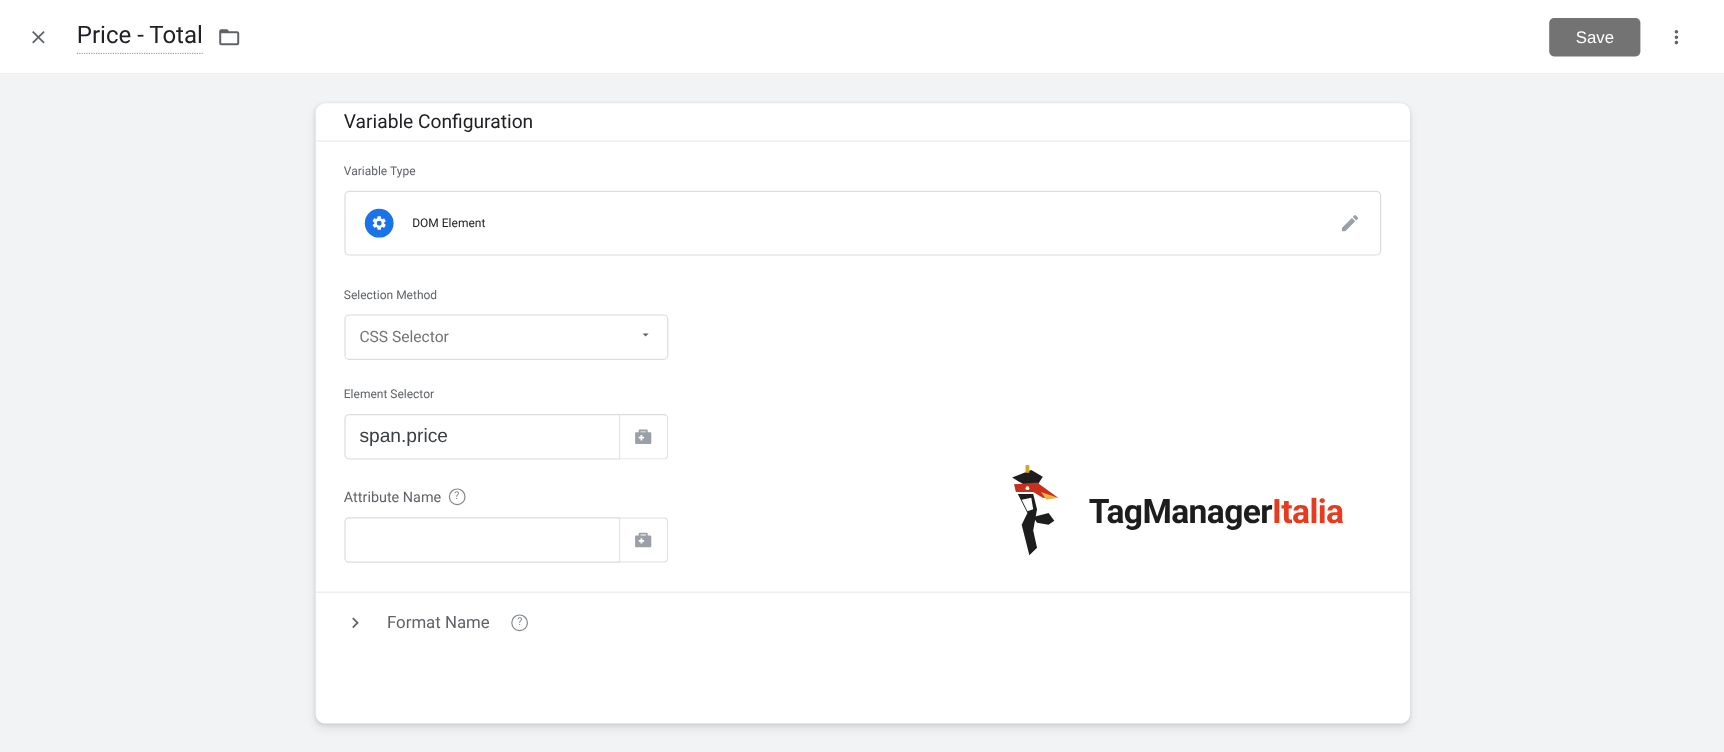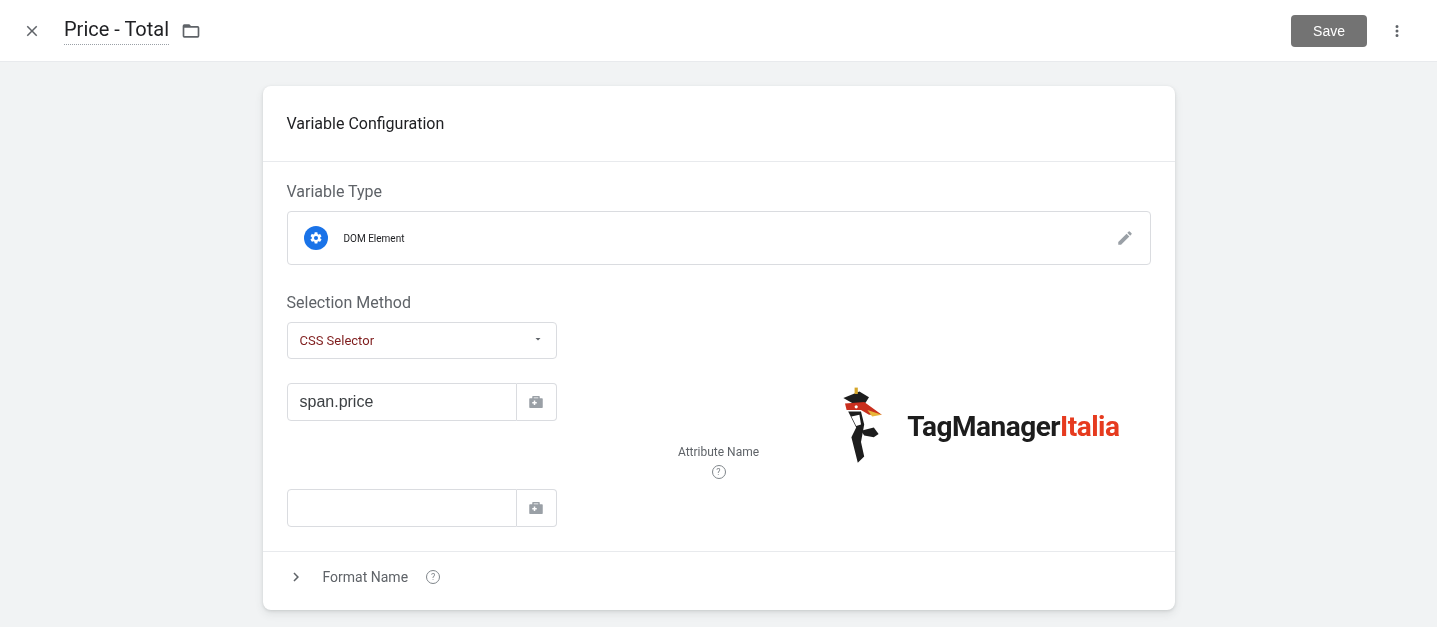--- a/index.html
+++ b/index.html
@@ -67,30 +67,30 @@
     justify-content: center;
   }
   .card {
     width: 912px;
     background: #fff;
     border-radius: 8px;
     box-shadow: 0 1px 3px rgba(60,64,67,.15), 0 4px 8px rgba(60,64,67,.1);
     position: relative;
   }
   .card-header {
-    padding: 28px 24px;
+    padding: 6px 24px;
     border-bottom: 1px solid #e8eaed;
     font-size: 16px;
     color: #202124;
   }
   .card-body {
     padding: 20px 24px 24px;
   }
   .field-label {
-    font-size: 16px;
+    font-size: 10px;
     color: #5f6368;
     margin-bottom: 10px;
   }
   .type-box {
     border: 1px solid #dadce0;
     border-radius: 4px;
     padding: 14px 16px;
     display: flex;
     align-items: center;
     gap: 16px;
@@ -118,21 +118,21 @@
   .select-box {
     width: 270px;
     border: 1px solid #dadce0;
     border-radius: 4px;
     padding: 10px 12px;
     display: flex;
     align-items: center;
     justify-content: space-between;
     cursor: pointer;
     margin-bottom: 24px;
-    color: #7f1d1d;
+    color: #737373;
     font-size: 13px;
   }
   .dropdown-arrow {
     color: #5f6368;
   }
   .input-row {
     display: flex;
     align-items: stretch;
     margin-bottom: 24px;
   }
@@ -156,21 +156,20 @@
     color: #80868b;
     cursor: pointer;
   }
   .label-with-help {
     display: flex;
     align-items: center;
     gap: 6px;
     font-size: 12px;
     color: #5f6368;
     margin-bottom: 10px;
-    flex-direction: column;
   }
   .help-icon {
     width: 14px; height: 14px;
     border: 1.2px solid #80868b;
     border-radius: 50%;
     display: flex; align-items: center; justify-content: center;
     font-size: 9px;
     color: #80868b;
     cursor: pointer;
   }
@@ -259,20 +258,21 @@
       <div class="field-label">Selection Method</div>
       <div class="select-box">
         <span>CSS Selector</span>
         <span class="dropdown-arrow">
           <svg width="12" height="12" viewBox="0 0 24 24">
               <path fill="#5f6368" d="M7 10l5 5 5-5z"></path>
             </svg>
         </span>
       </div>
 
+      <div class="field-label">Element Selector</div>
       <div class="input-row">
         <input class="text-input" value="span.price" style="">
         <div class="addon-btn">
           <svg width="18" height="18" viewBox="0 0 24 24">
               <path fill="#9aa0a6" d="M20 7h-3V5a1 1 0 0 0-1-1H8a1 1 0 0 0-1 1v2H4a1 1 0 0 0-1 1v11a1 1 0 0 0 1 1h16a1 1 0 0 0 1-1V8a1 1 0 0 0-1-1zM9 6h6v1H9zm4 8h-2v2h-2v-2H7v-2h2v-2h2v2h2v2z"></path>
             </svg>
         </div>
       </div>
 
       <div class="label-with-help">

